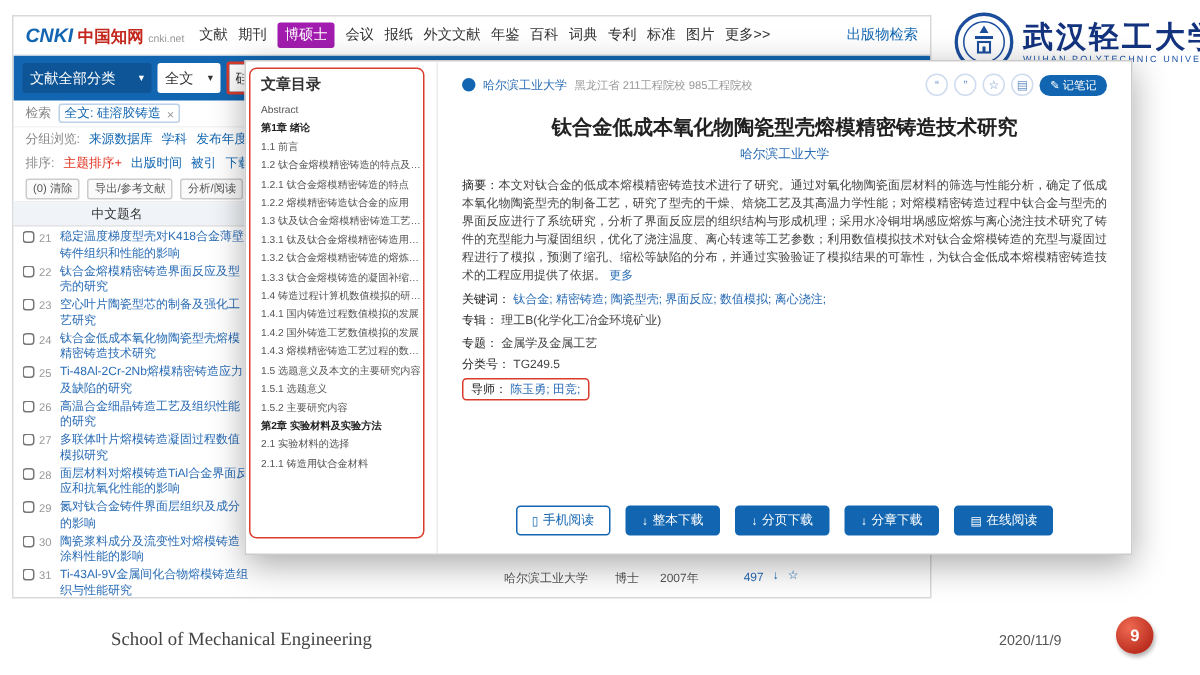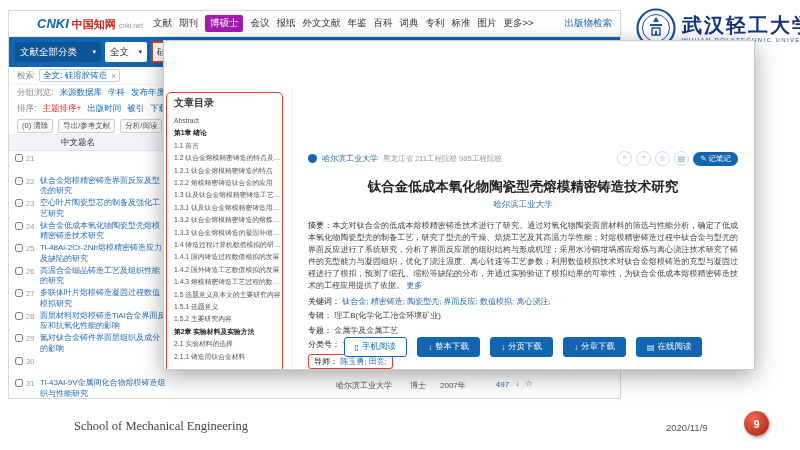--- a/index.html
+++ b/index.html
@@ -4,21 +4,21 @@
 <style>
   * { margin:0; padding:0; box-sizing:border-box; }
   body { background:#fff; font-family:"Liberation Sans","DejaVu Sans",sans-serif; }
   .slide { position:relative; width:800px; height:450px; background:#fff; overflow:hidden; }
 
   
   .main-window { position:absolute; left:8px; top:10px; width:613px; height:389px;
                  border:1px solid #d9d9d9; background:#fff; overflow:hidden; }
   .topbar { position:relative; height:26px; display:flex; align-items:center;
             border-bottom:1px solid #eee; padding:0 8px; }
-  .logo { display:flex; align-items:baseline; gap:3px; margin-right:10px;margin-left:20px; }
+  .logo { display:flex; align-items:baseline; gap:3px; margin-right:10px; }
   .logo-mark { font-weight:bold; font-style:italic; color:#1266b1; font-size:13px; }
   .logo-cn { color:#c3271e; font-weight:bold; font-size:11px; }
   .logo-en { color:#999; font-size:7px; }
   .topnav { display:flex; gap:7px; font-size:9.5px; color:#333; align-items:center; }
   .nav-item { cursor:pointer; white-space:nowrap; }
   .nav-item.active { background:#a21caf; color:#fff; padding:2px 5px; border-radius:2px; }
   .pub-search { margin-left:auto; color:#1266b1; font-size:9.5px; white-space:nowrap; }
 
   .searchbar { height:30px; background:#1266b1; display:flex; align-items:center;
                padding:0 6px; gap:4px; }
@@ -69,21 +69,21 @@
 
   
   .uni-logo { position:absolute; left:636px; top:8px; display:flex; align-items:center; gap:6px; }
   .uni-text { display:flex; flex-direction:column; }
   .uni-cn { font-family:"Liberation Serif","DejaVu Serif",serif; font-weight:bold; font-size:20px;
             color:#13337f; letter-spacing:2px; line-height:24px; white-space:nowrap; }
   .uni-en { font-size:6px; color:#2156a8; letter-spacing:1.4px; white-space:nowrap; }
 
   
   .popup { position:absolute; left:163px; top:40px; width:592px; height:330px; background:#fff;
-           border:1px solid #ccc; box-shadow:0 6px 22px rgba(0,0,0,.35); display:flex; z-index:10;align-items:flex-end; }
+           border:1px solid #ccc; box-shadow:0 6px 22px rgba(0,0,0,.35); display:flex; z-index:10; }
   .toc { position:relative; width:128px; border-right:1px solid #ececec;
          padding:8px 6px 6px 10px; overflow:hidden; }
   .toc-title { font-size:10px; font-weight:bold; color:#333; margin-bottom:5px; }
   .toc-item { font-size:6.8px; color:#555; line-height:12.4px; white-space:nowrap;
               overflow:hidden; text-overflow:ellipsis; cursor:pointer; }
   .toc-item.chapter { color:#222; font-weight:bold; }
   .toc-annotation { position:absolute; left:2px; top:4px; width:117px; height:314px;
                     border:1.5px solid #d93c2c; border-radius:5px; pointer-events:none; }
 
   .detail { position:relative; flex:1; padding:8px 16px 0; }
@@ -206,20 +206,21 @@
     </div>
 
     <div class="table-head">
       <span>中文题名</span>
     </div>
 
     <div class="rows">
       <div class="result-row">
         <input type="checkbox" style="">
         <span class="row-num">21</span>
+        <div class="row-title">稳定温度梯度型壳对K418合金薄壁铸件组织和性能的影响</div>
       </div>
       <div class="result-row">
         <input type="checkbox" style="">
         <span class="row-num">22</span>
         <div class="row-title">钛合金熔模精密铸造界面反应及型壳的研究</div>
       </div>
       <div class="result-row">
         <input type="checkbox" style="">
         <span class="row-num">23</span>
         <div class="row-title">空心叶片陶瓷型芯的制备及强化工艺研究</div>
@@ -250,20 +251,21 @@
         <div class="row-title">面层材料对熔模铸造TiAl合金界面反应和抗氧化性能的影响</div>
       </div>
       <div class="result-row">
         <input type="checkbox" style="">
         <span class="row-num">29</span>
         <div class="row-title">氮对钛合金铸件界面层组织及成分的影响</div>
       </div>
       <div class="result-row">
         <input type="checkbox" style="">
         <span class="row-num">30</span>
+        <div class="row-title">陶瓷浆料成分及流变性对熔模铸造涂料性能的影响</div>
       </div>
       <div class="result-row">
         <input type="checkbox" style="">
         <span class="row-num">31</span>
         <div class="row-title">Ti-43Al-9V金属间化合物熔模铸造组织与性能研究</div>
         <span class="meta-school">哈尔滨工业大学</span>
         <span class="meta-degree">博士</span>
         <span class="meta-year">2007年</span>
         <span class="meta-dl">497</span>
         <span class="mini-icon">↓</span>

